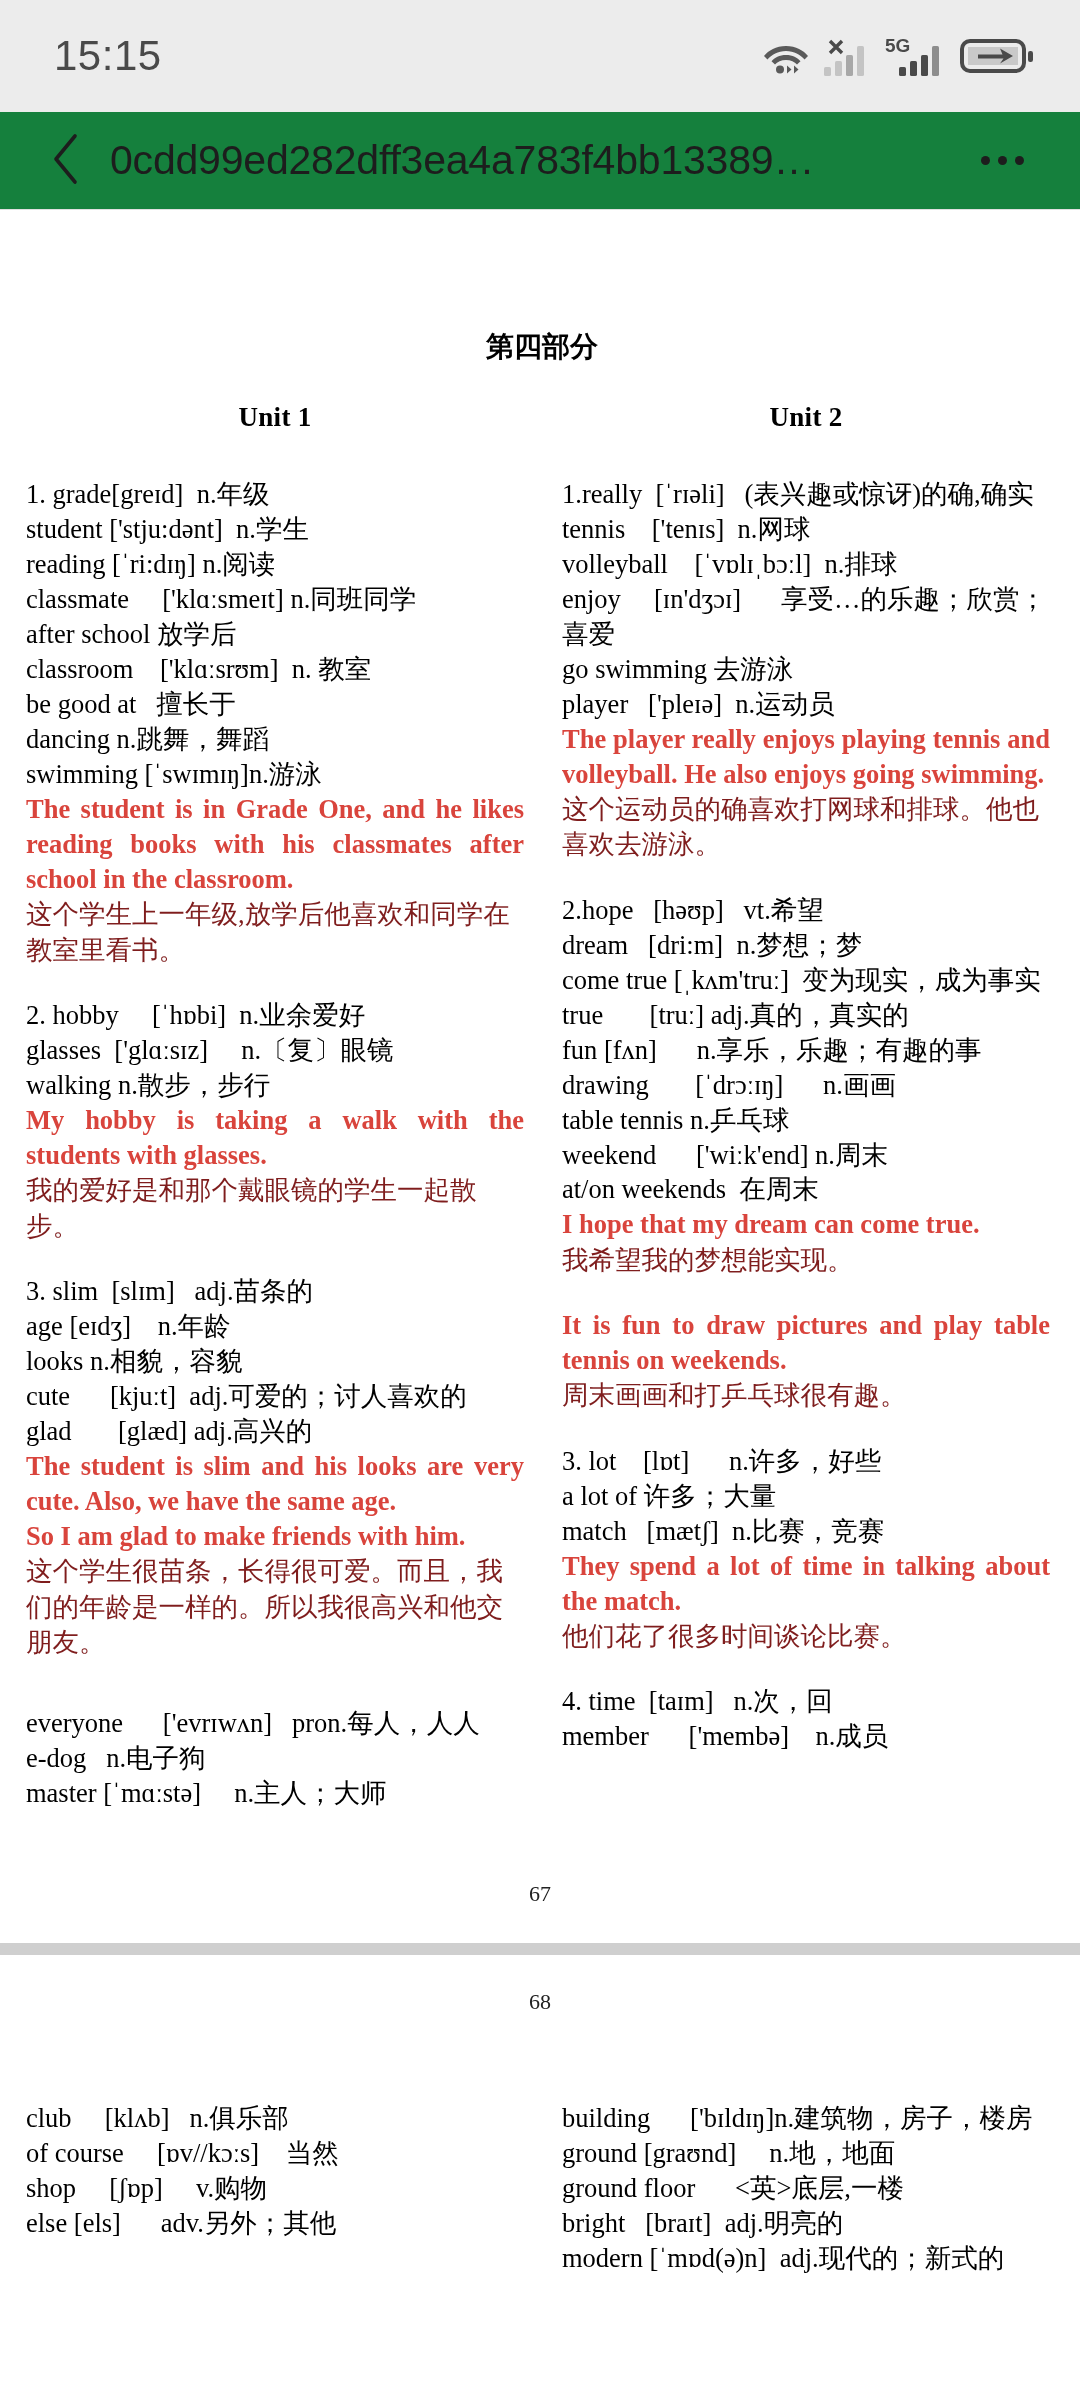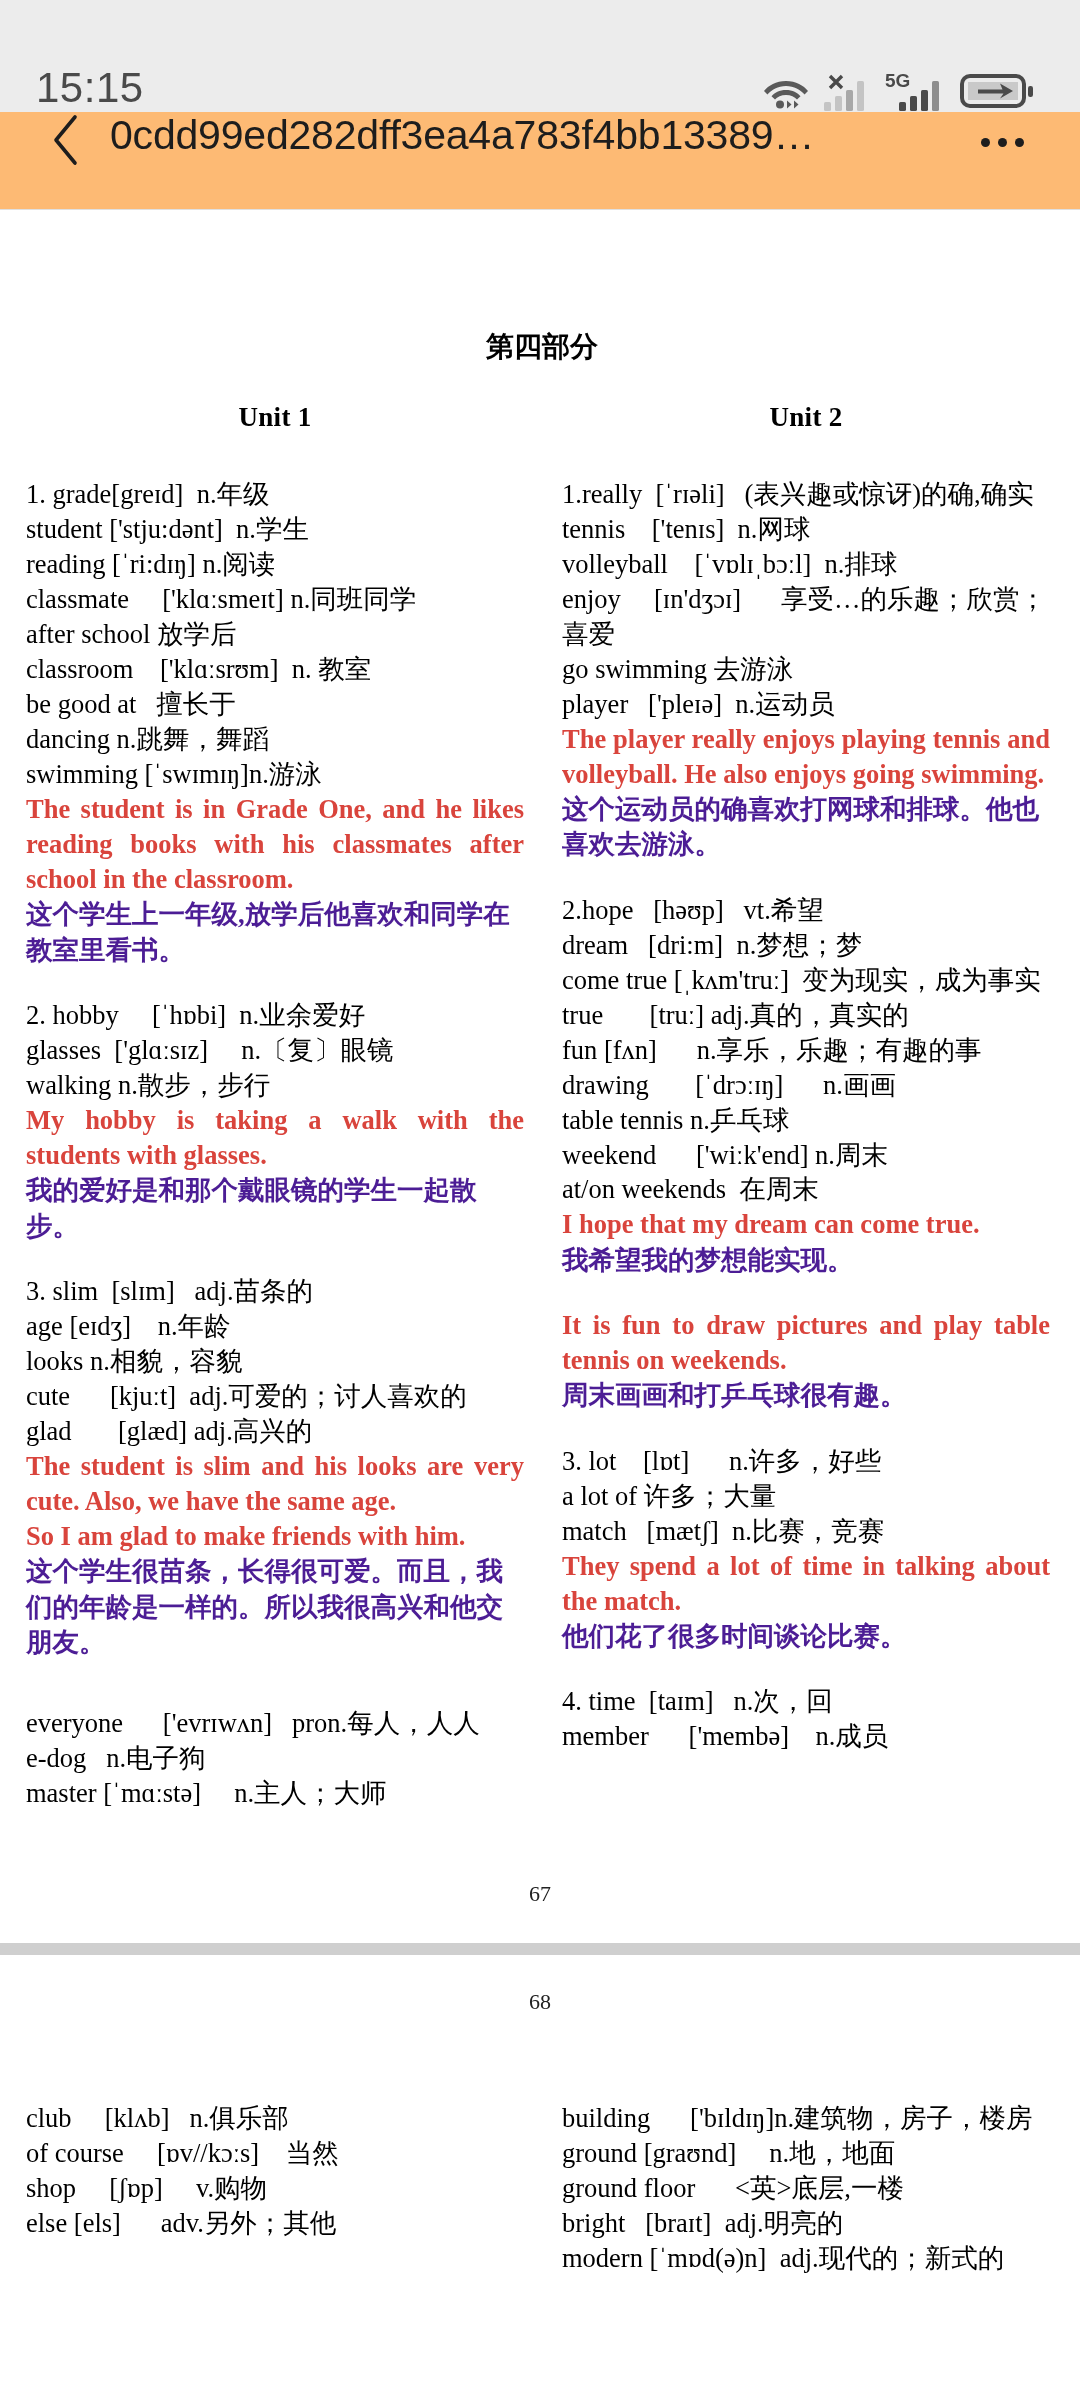--- a/index.html
+++ b/index.html
@@ -13,44 +13,44 @@
   body {
     font-family: "Liberation Serif", "DejaVu Serif", serif;
     background: #ffffff;
   }
 
   
   .status-bar {
     height: 112px;
     background: #ececec;
     display: flex;
-    align-items: flex-end;
+    align-items: center;
     justify-content: space-between;
-    padding: 0 46px 0 36px;
+    padding: 0 46px 0 54px;
     gap: 48px;
   }
   .status-time {
     font-family: "Liberation Sans", sans-serif;
     font-size: 42px;
     color: #4a4a4a;
     letter-spacing: 0.5px;
   }
   .status-icons {
     display: flex;
     align-items: center;
     gap: 13px;
   }
   .status-icons svg { display: block; }
 
   
   .title-bar {
     height: 98px;
-    background: #fdba74;
-    display: flex;
-    align-items: flex-start;
+    background: #15803d;
+    display: flex;
+    align-items: center;
     padding: 0 46px 0 36px;
     border-bottom: 1px solid #e0e0e0;
   }
   .back-btn {
     width: 60px;
     height: 60px;
     display: flex;
     align-items: center;
     justify-content: center;
     flex: 0 0 auto;
@@ -139,22 +139,22 @@
     line-height: 1.33;
     color: #d9443c;
     font-weight: bold;
     text-align: justify;
     text-align-last: left;
     white-space: pre-wrap;
   }
   .sent-cn {
     font-size: 26.5px;
     line-height: 1.33;
-    color: #4c1d95;
-    font-weight: bold;
+    color: #7f1d1d;
+    font-weight: normal;
     white-space: pre-wrap;
     word-break: break-all;
   }
 
   .gap { height: 30px; }
   .gap-lg { height: 46px; }
 
   .page-num {
     text-align: center;
     font-size: 22px;

